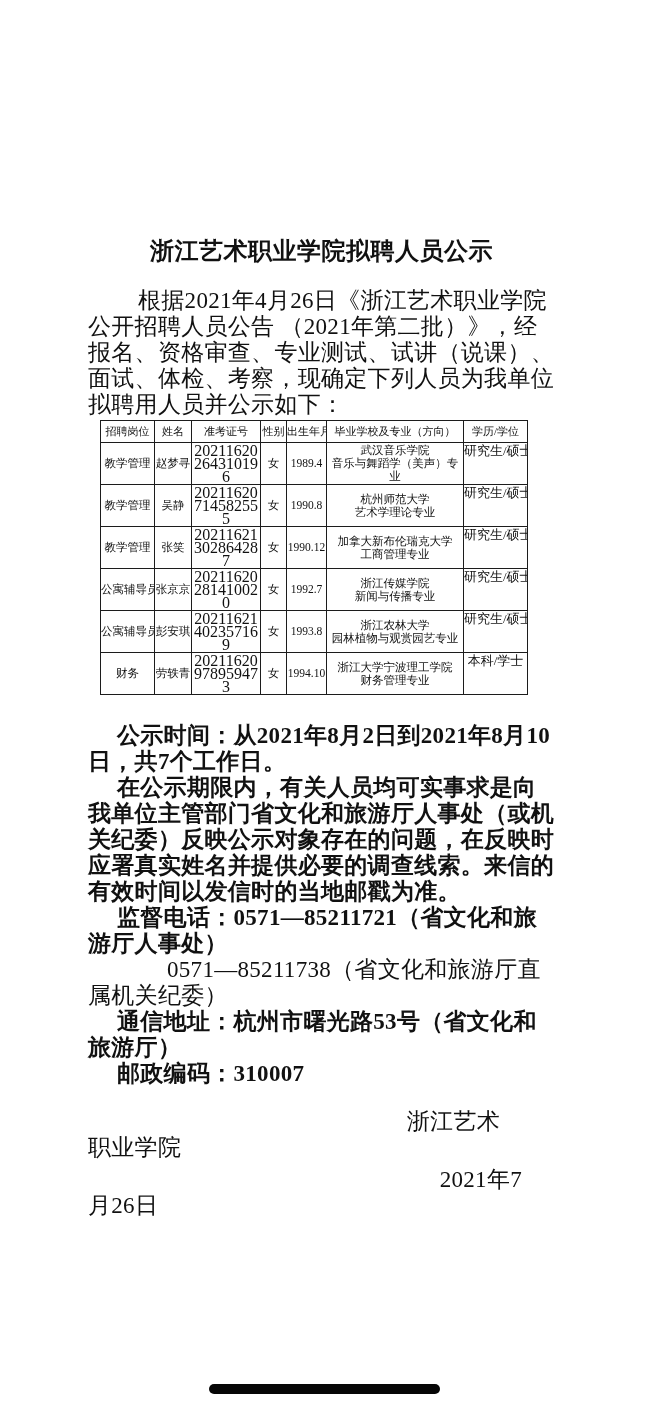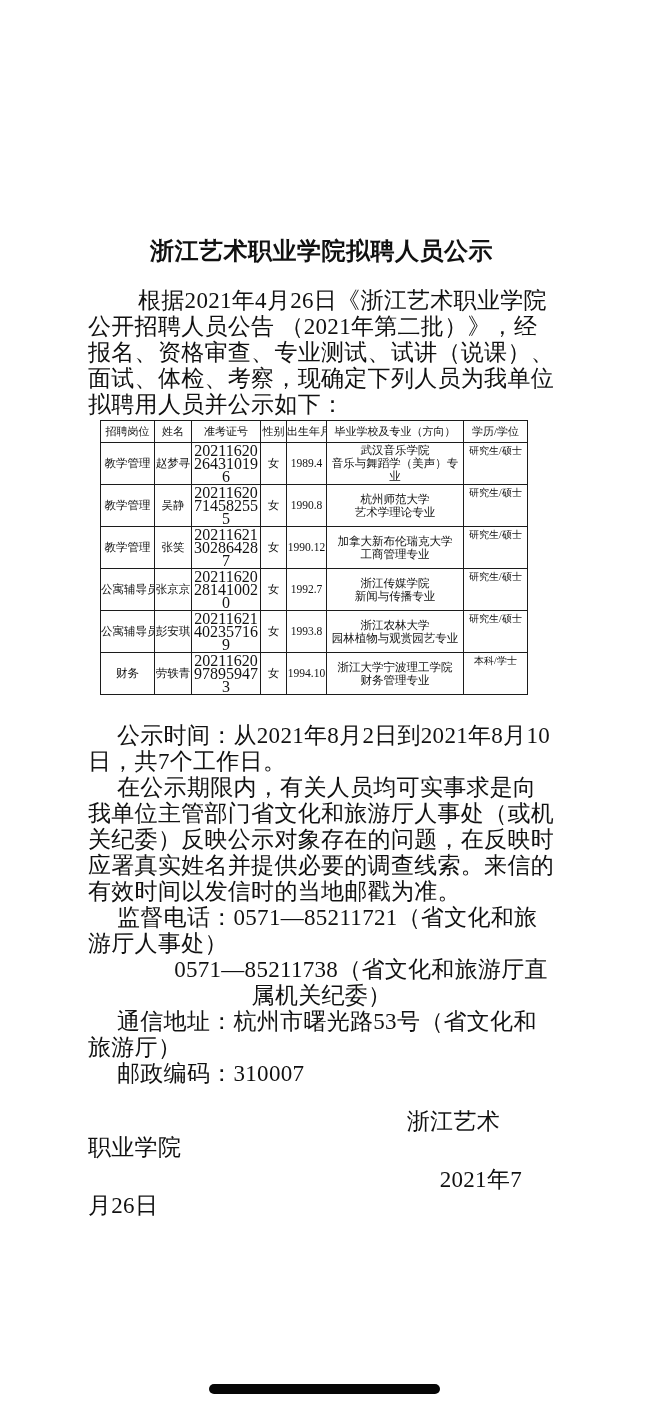--- a/index.html
+++ b/index.html
@@ -22,23 +22,23 @@
   h1.doc-title {
     font-size: 24px;
     line-height: 30px;
     font-weight: bold;
     text-align: center;
     margin: 0;
     letter-spacing: 0.5px;
   }
   p { margin: 0; }
   .intro { margin-top: 22px; text-indent: 50px; }
-  .indent1 { text-indent: 29px; }
+  .indent1 { text-indent: 29px; font-weight: bold; }
   .mt-period { margin-top: 28px; }
-  .indent-phone { text-indent: 79px; text-align: center; }
+  .indent-phone { text-indent: 79px; }
 
   table.hire-table {
     border-collapse: collapse;
     table-layout: fixed;
     width: 428px;
     margin: 2px 0 0 12px;
     font-size: 11.5px;
     line-height: 13px;
     letter-spacing: 0;
     text-align: center;
@@ -50,21 +50,21 @@
   }
   .hire-table th {
     font-weight: normal;
     white-space: nowrap;
     font-size: 11px;
     height: 19px;
   }
   .hire-table tbody tr { height: 28px; }
   .hire-table td.c-nowrap { white-space: nowrap; }
   .hire-table td.c-exam { font-size: 16px; word-break: break-all; }
-  .hire-table td.c-degree { vertical-align: top; font-size: 10px; white-space: nowrap; }
+  .hire-table td.c-degree { vertical-align: top; font-size: 13px; white-space: nowrap; }
 
   .signature { margin-top: 22px; }
   .sig-right { text-align: right; }
   .sig-org1 { padding-right: 55px; }
   .sig-date1 { padding-right: 33px; margin-top: 6px; }
 
   .home-indicator {
     position: absolute;
     left: 209px; top: 1384px;
     width: 231px; height: 10px;

